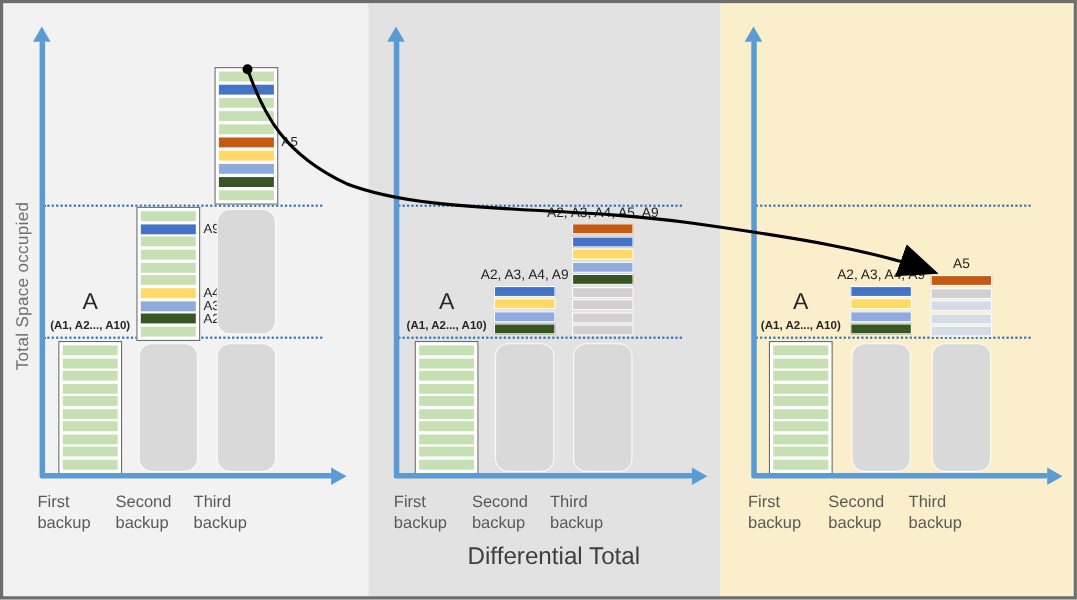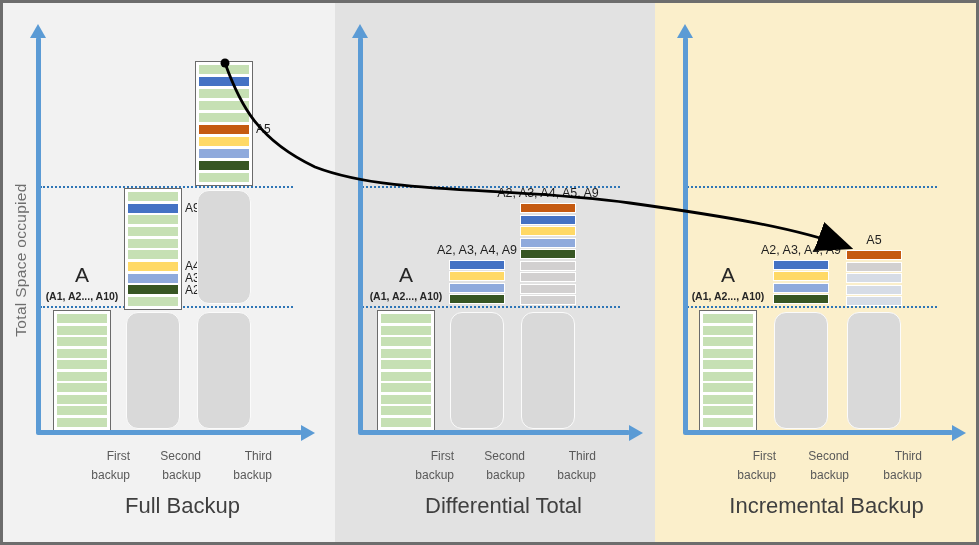--- a/index.html
+++ b/index.html
@@ -17,21 +17,21 @@
                  border-left:14px solid var(--axis,#5B9BD5); }
   .ph { background:var(--placeholder,#D9D9D9); border:1.5px solid #fbfbfb; border-radius:12px; }
   .stack-b { background:#ffffff; border:1.5px solid #6b6b6b; display:flex; flex-direction:column;
              justify-content:space-between; padding:3px; }
   .stripe-b { height:9px; flex:0 0 auto; }
   .stripe-p { height:10px; border:1px solid #ffffff; margin-bottom:1.5px; }
   .side-lbl { font-size:12px; color:#1f1f1f; line-height:16px; white-space:nowrap; }
   .stk-lbl { font-size:12.5px; color:#1f1f1f; text-align:center; white-space:nowrap; }
   .a-big { font-size:21px; color:#262626; text-align:center; line-height:22px; }
   .a-small { font-size:10.5px; font-weight:bold; color:#262626; text-align:center; white-space:nowrap; }
-  .tick { font-size:12px; color:#595959; text-align:right; line-height:19px; }
+  .tick { font-size:15px; color:#595959; text-align:left; line-height:19px; }
   .ptitle { font-size:22px; color:#3F3F3F; text-align:center; }
   .y-axis-title { position:absolute; left:-87px; top:248px; width:210px; text-align:center;
                   font-size:15.5px; color:#6E6E6E; transform:rotate(-90deg); letter-spacing:0.3px; }
   .curve-overlay { position:absolute; left:0; top:0; pointer-events:none; }
 </style>
 </head>
 <body>
 
 <div class="figure">
   <div class="panel" style="left: 0px; width: 332px; background: rgb(242, 242, 242);">
@@ -92,21 +92,20 @@
         <div>backup</div>
       </div>
       <div class="tick" style="left: 102px; top: 444px; width: 96px;">
         <div>Second</div>
         <div>backup</div>
       </div>
       <div class="tick" style="left: 173px; top: 444px; width: 96px;">
         <div>Third</div>
         <div>backup</div>
       </div>
-      <div class="ptitle" style="left: 35px; top: 490px; width: 289px;">Full Backup</div>
     </div>
   <div class="panel" style="left: 332px; width: 320px; background: rgb(226, 226, 226);">
       <div class="dotted" style="left: 27px; top: 183px; width: 258px;"></div>
       <div class="dotted" style="left: 27px; top: 303px; width: 258px;"></div>
       <div class="stack-b" style="left: 42px; top: 307px; width: 58px; height: 121px;">
         <div class="stripe-b" style="background: rgb(198, 224, 180);"></div>
         <div class="stripe-b" style="background: rgb(198, 224, 180);"></div>
         <div class="stripe-b" style="background: rgb(198, 224, 180);"></div>
         <div class="stripe-b" style="background: rgb(198, 224, 180);"></div>
         <div class="stripe-b" style="background: rgb(198, 224, 180);"></div>
@@ -200,21 +199,20 @@
         <div>backup</div>
       </div>
       <div class="tick" style="left: 98px; top: 444px; width: 96px;">
         <div>Second</div>
         <div>backup</div>
       </div>
       <div class="tick" style="left: 171px; top: 444px; width: 96px;">
         <div>Third</div>
         <div>backup</div>
       </div>
-      <div class="ptitle" style="left: 30px; top: 490px; width: 283px;">Incremental Backup</div>
     </div>
 
   <div class="y-axis-title">Total Space occupied</div>
 
   <svg class="curve-overlay" width="973" height="539" viewBox="0 0 973 539">
     <defs>
       <marker id="ah" markerWidth="13" markerHeight="11" refX="11" refY="5.5" orient="auto">
         <path d="M0,0 L13,5.5 L0,11 z" fill="#000000"></path>
       </marker>
     </defs>

